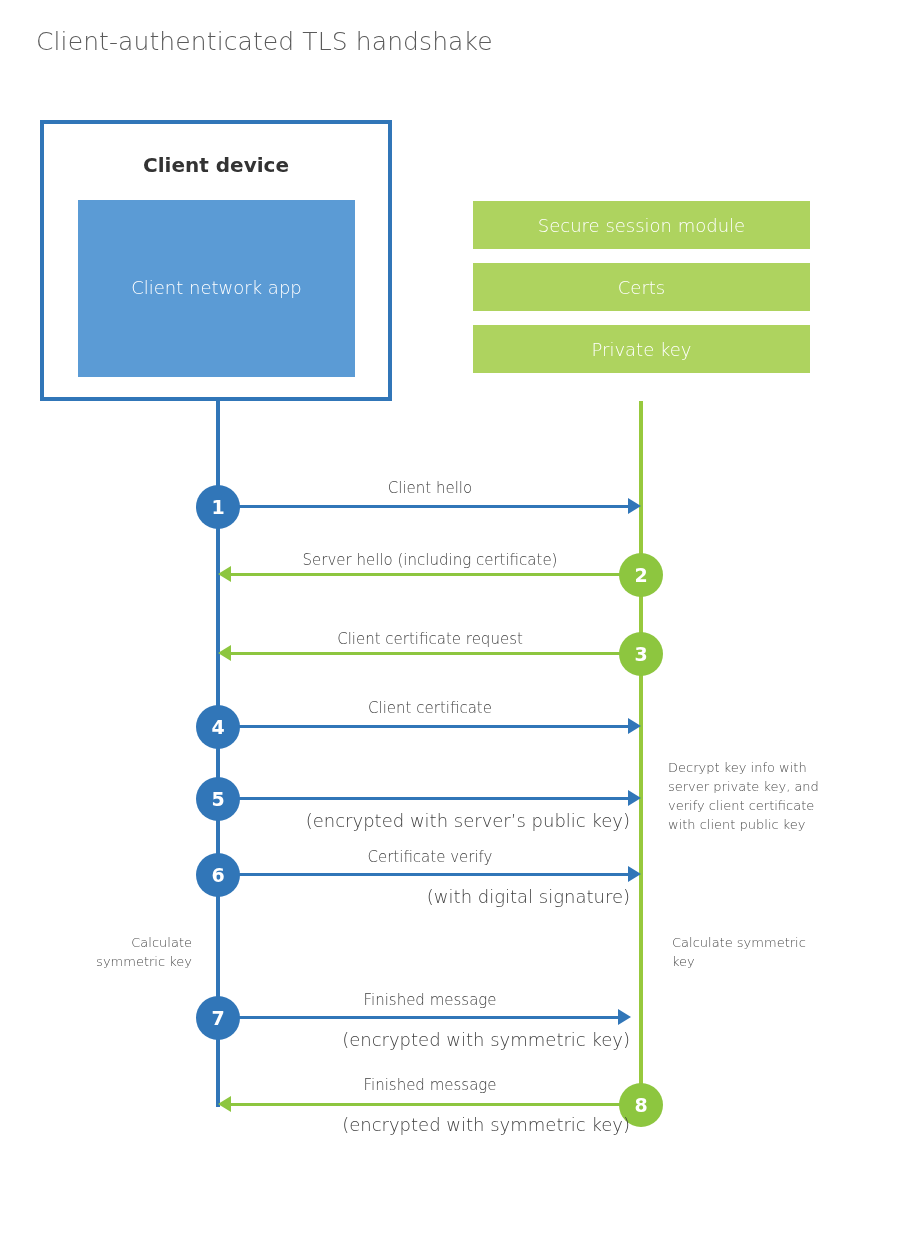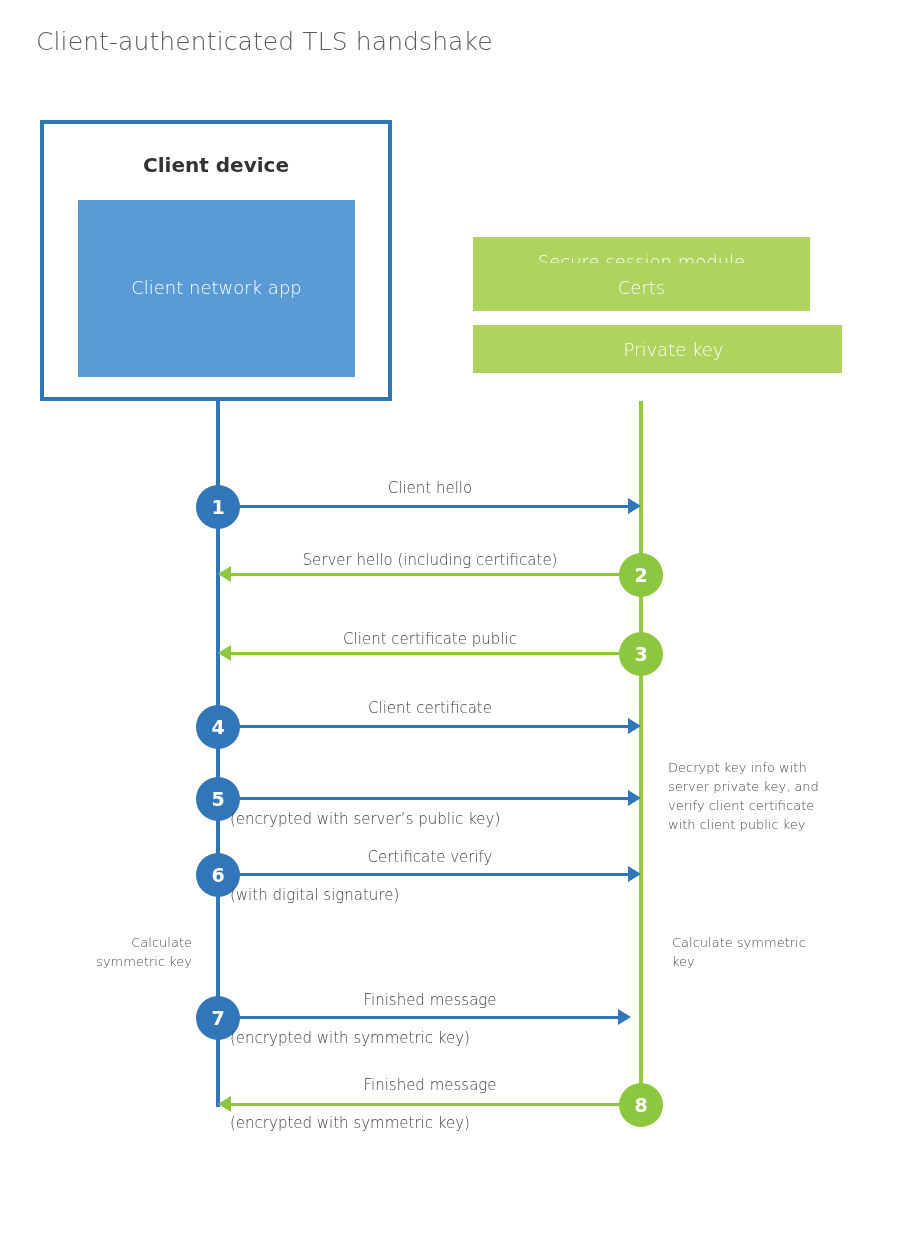--- a/index.html
+++ b/index.html
@@ -92,23 +92,23 @@
     height: 48px;
     background: #aed35f;
     color: #ffffff;
     font-size: 18px;
     font-weight: 300;
     display: flex;
     align-items: center;
     justify-content: center;
     text-align: center;
   }
-  .server-mod.m0 { top: 201px; margin-top: 36px; }
+  .server-mod.m0 { top: 201px; }
   .server-mod.m1 { top: 263px; }
-  .server-mod.m2 { top: 325px; padding-left: 32px; }
+  .server-mod.m2 { top: 325px; }
 
   
   .lifeline {
     position: absolute;
     width: 4px;
   }
   .lifeline.client-line {
     left: 216px;
     top: 401px;
     height: 706px;
@@ -169,22 +169,22 @@
     text-align: center;
     font-size: 15px;
     font-weight: 300;
     color: #3f3f3f;
     white-space: nowrap;
   }
   .msg-sublabel {
     position: absolute;
     left: 230px;
     width: 400px;
-    text-align: left;
-    font-size: 15px;
+    text-align: right;
+    font-size: 18px;
     font-weight: 300;
     color: #3f3f3f;
     white-space: nowrap;
   }
 
   .side-note {
     position: absolute;
     font-size: 13px;
     font-weight: 300;
     color: #4a4a4a;
@@ -231,21 +231,21 @@
   <div class="msg-label" style="top:479px">Client hello</div>
   <div class="msg-line to-server" style="left:218px; top:505px; width:410px"></div>
   <div class="arrowhead right" style="left:628px; top:498px"></div>
   <div class="step-circle blue" style="left:196px; top:485px">1</div>
 
   <div class="msg-label" style="top:551px">Server hello (including certificate)</div>
   <div class="msg-line to-client" style="left:231px; top:573px; width:410px"></div>
   <div class="arrowhead left" style="left:218px; top:566px"></div>
   <div class="step-circle green" style="left:619px; top:553px">2</div>
 
-  <div class="msg-label" style="top:630px">Client certificate public</div>
+  <div class="msg-label" style="top:630px">Client certificate request</div>
   <div class="msg-line to-client" style="left:231px; top:652px; width:410px"></div>
   <div class="arrowhead left" style="left:218px; top:645px"></div>
   <div class="step-circle green" style="left:619px; top:632px">3</div>
 
   <div class="msg-label" style="top:699px">Client certificate</div>
   <div class="msg-line to-server" style="left:218px; top:725px; width:410px"></div>
   <div class="arrowhead right" style="left:628px; top:718px"></div>
   <div class="step-circle blue" style="left:196px; top:705px">4</div>
 
   <div class="msg-line to-server" style="left:218px; top:797px; width:410px"></div>

